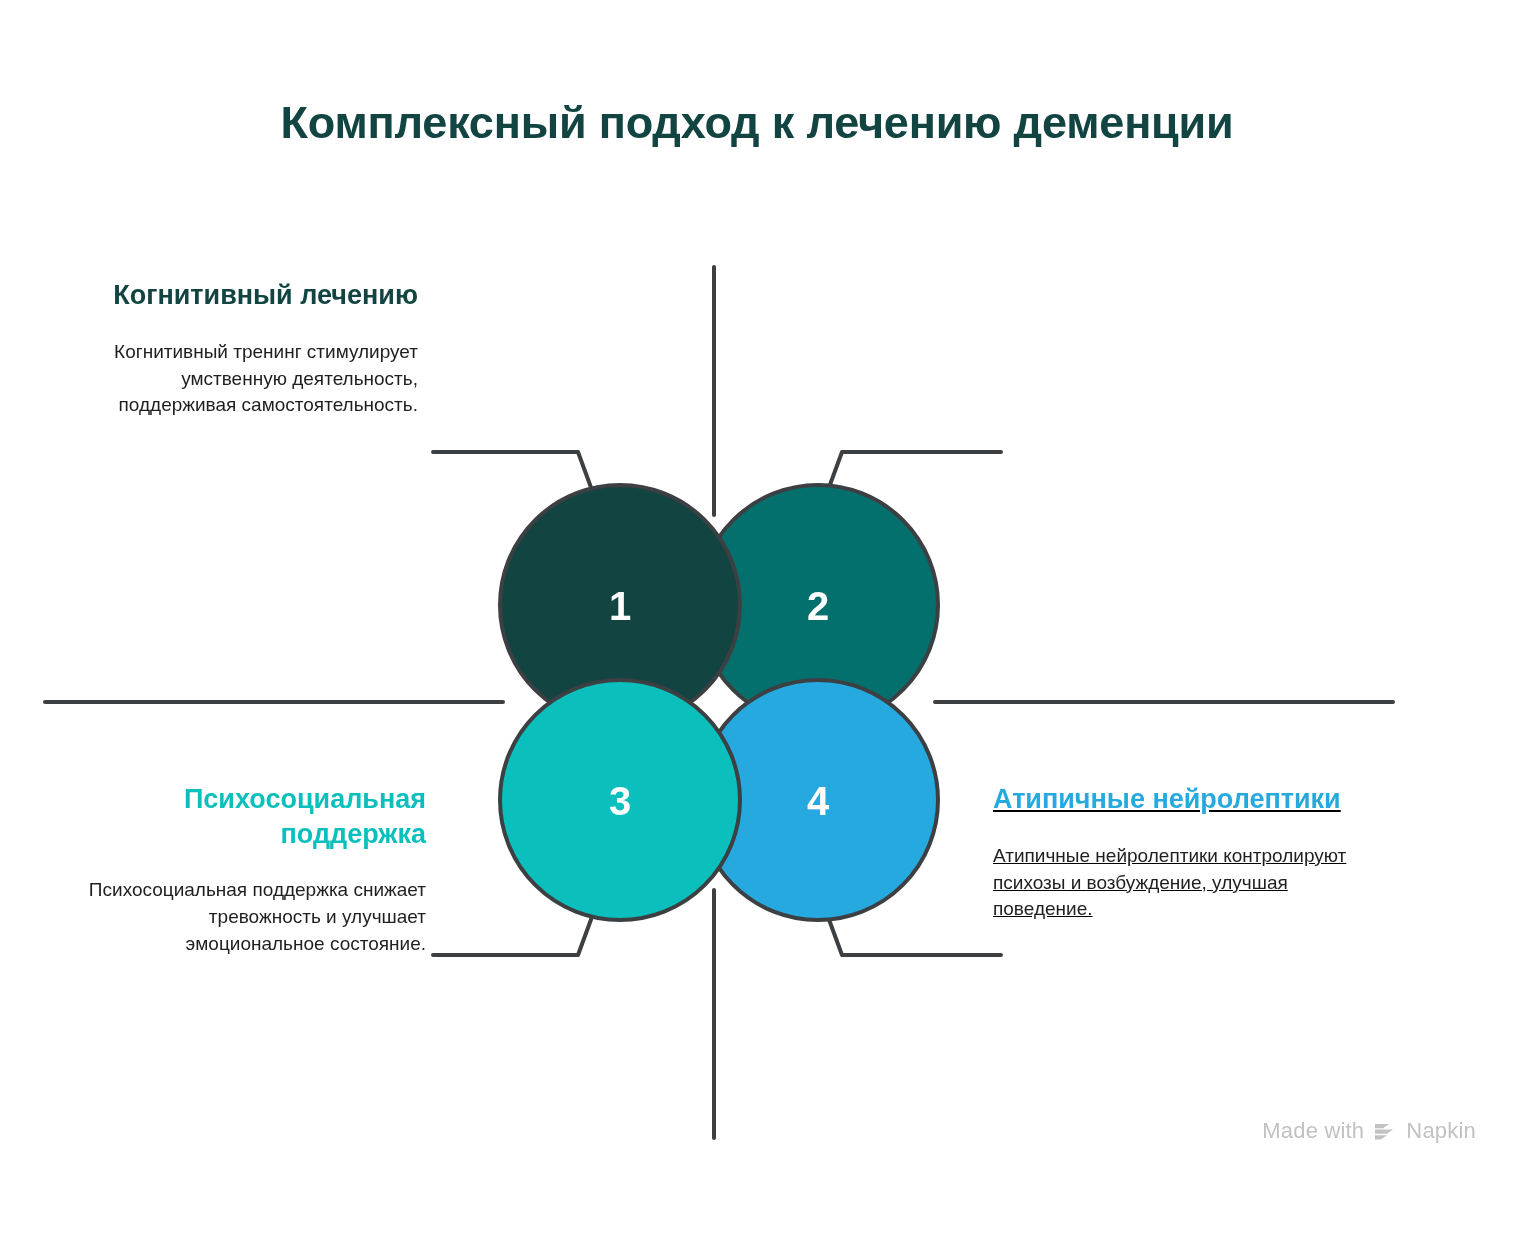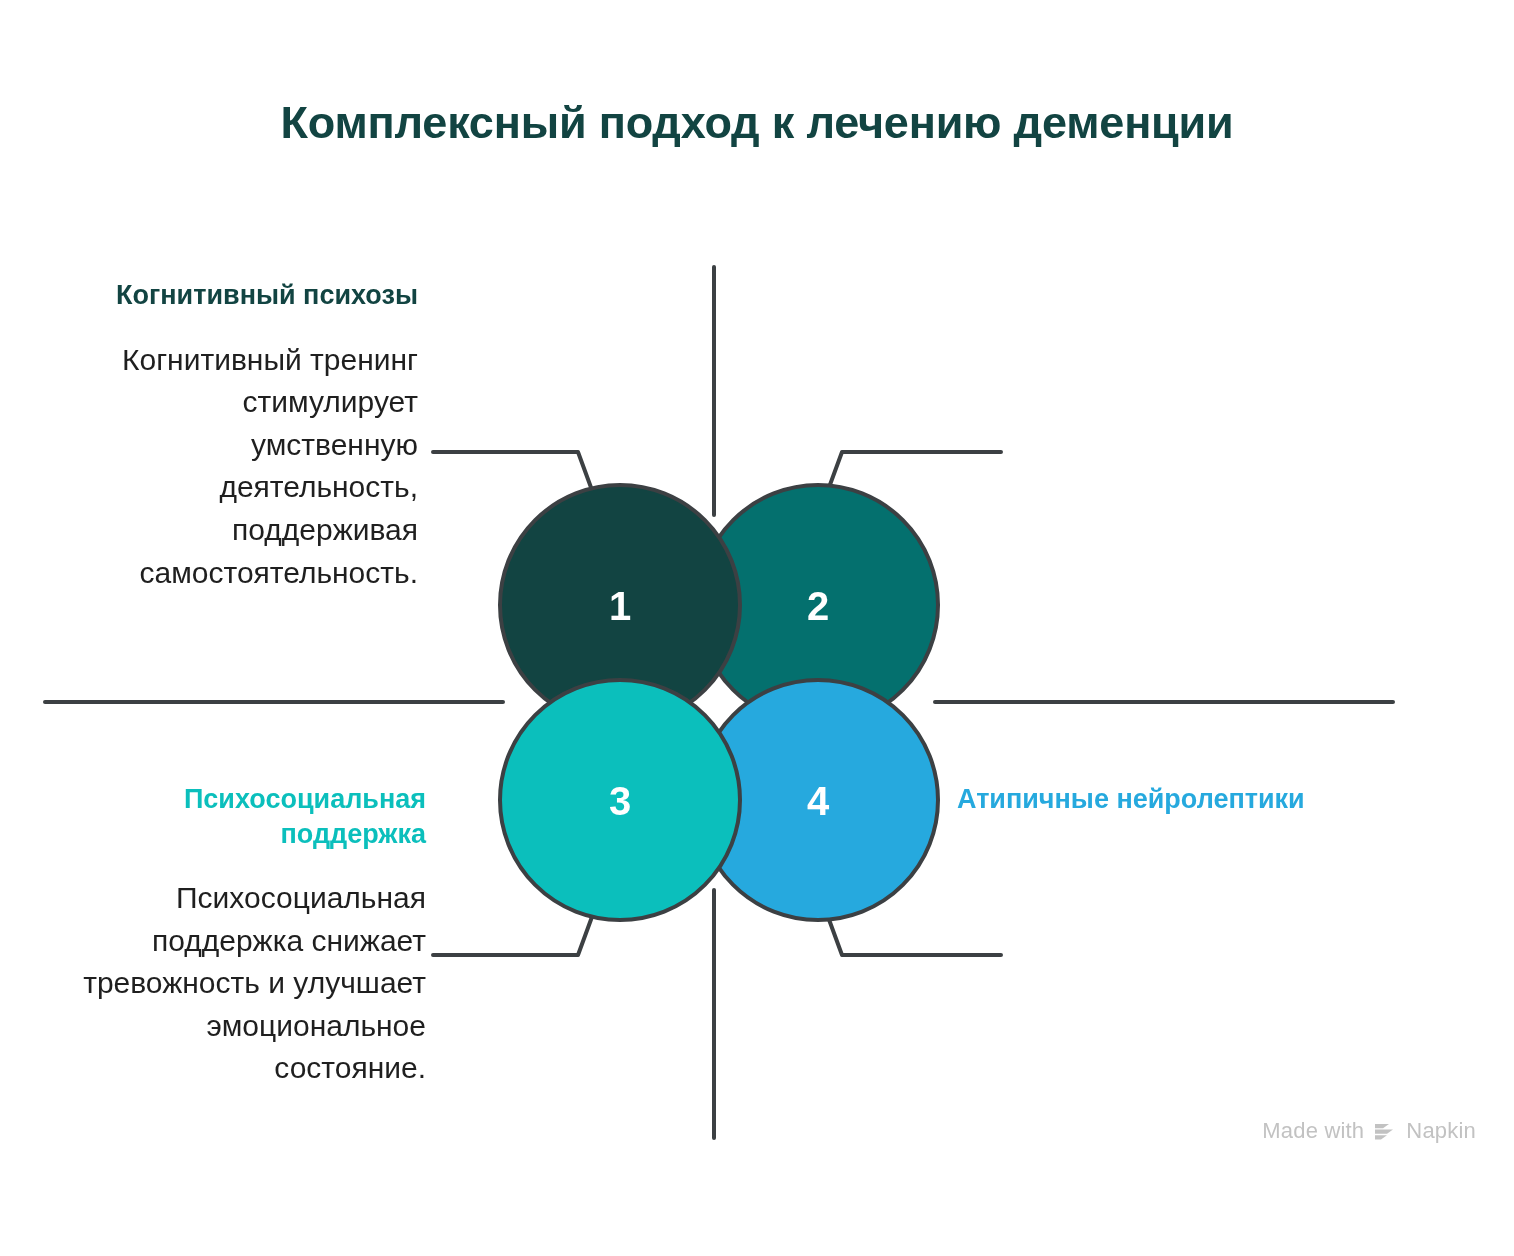--- a/index.html
+++ b/index.html
@@ -76,31 +76,31 @@
   .block.left  { text-align: right; }
   .block.right { text-align: left;  }
 
   .block-heading {
     font-size: 27px;
     font-weight: bold;
     line-height: 1.28;
     margin: 0 0 26px 0;
   }
   .block-body {
-    font-size: 30px;
+    font-size: 19px;
     font-weight: normal;
     color: #1f1f1f;
     line-height: 1.42;
     margin: 0;
   }
 
   #block-1 { left: 68px;   top: 278px; }
   #block-2 { left: 1012px; top: 278px; width: 430px; }
   #block-3 { left: 76px;   top: 782px; }
-  #block-4 { left: 957px; top: 782px; width: 360px; }
+  #block-4 { left: 993px; top: 782px; width: 360px; text-decoration: underline; }
 
   
   #cluster {
     position: absolute;
     left: 480px;
     top: 470px;
   }
   .circle-number {
     font-family: "Liberation Sans", "DejaVu Sans", sans-serif;
     font-size: 40px;
@@ -181,32 +181,33 @@
       <text class="circle-number" x="140" y="136">1</text>
     </g>
 
     <g>
       <circle cx="140" cy="330" r="120" fill="#0BBFBC" stroke="#3c4043" stroke-width="4"></circle>
       <text class="circle-number" x="140" y="331">3</text>
     </g>
   </svg>
 
   <div class="block left" id="block-1">
-    <h2 class="block-heading" style="color:#124442">Когнитивный психозы</h2>
+    <h2 class="block-heading" style="color:#124442">Когнитивный лечению</h2>
     <p class="block-body">Когнитивный тренинг стимулирует умственную деятельность, поддерживая самостоятельность.</p>
   </div>
 
 
   <div class="block left" id="block-3">
     <h2 class="block-heading" style="color:#0BBFBC">Психосоциальная поддержка</h2>
     <p class="block-body">Психосоциальная поддержка снижает тревожность и улучшает эмоциональное состояние.</p>
   </div>
 
   <div class="block right" id="block-4">
     <h2 class="block-heading" style="color:#26A9DE">Атипичные нейролептики</h2>
+    <p class="block-body">Атипичные нейролептики контролируют психозы и возбуждение, улучшая поведение.</p>
   </div>
 
   <div class="watermark">
     <span>Made with</span>
     <svg class="wm-logo" width="24" height="22" viewBox="0 0 24 22">
       <g fill="#c2c2c2">
         <polygon points="2,4 16,4 10,8.2 2,8.2"></polygon>
         <polygon points="2,9.6 20,9.6 14,13.8 2,13.8"></polygon>
         <polygon points="2,15.2 14,15.2 8,19.4 2,19.4"></polygon>
       </g>

